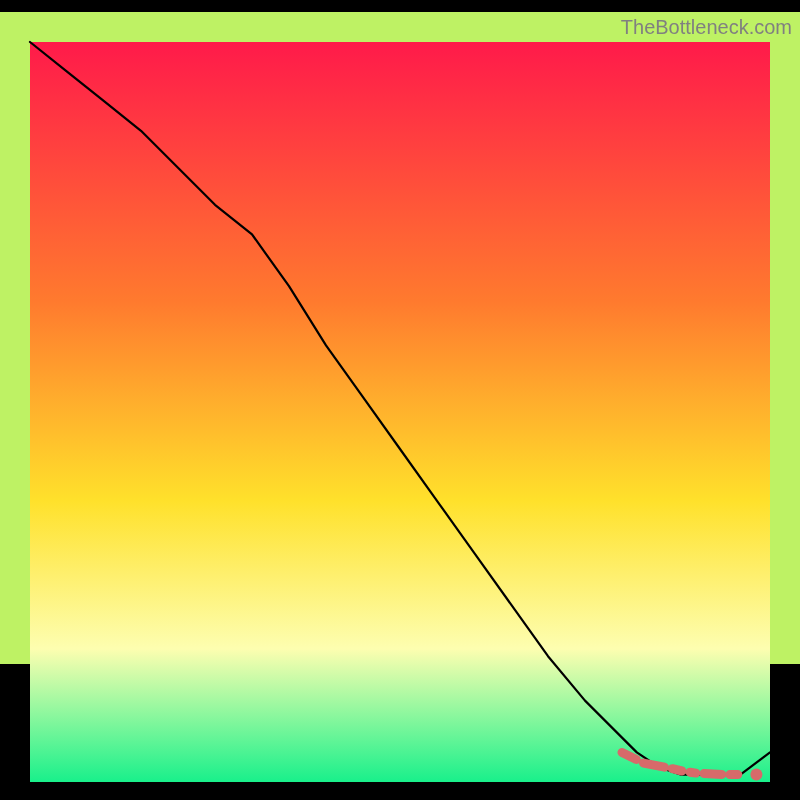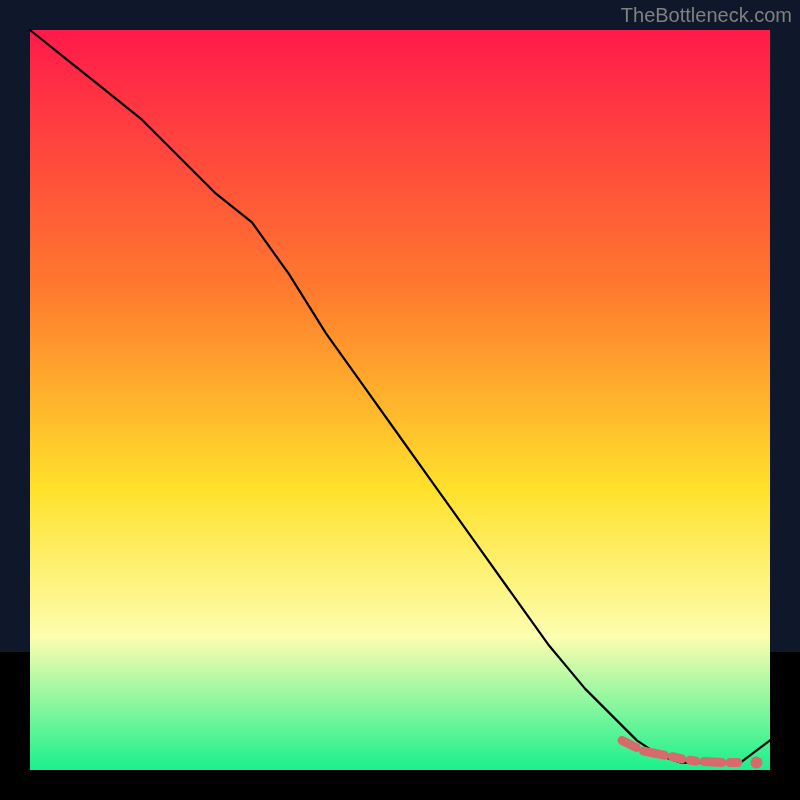--- a/index.html
+++ b/index.html
@@ -7,21 +7,22 @@
     padding: 0;
     width: 800px;
     height: 800px;
     background: #000;
     overflow: hidden;
   }
   .frame {
     position: relative;
     width: 800px;
     height: 652px;
-    background: #0f172a;
+    background: #bef264;
+    margin-top: 12px;
   }
   .watermark {
     position: absolute;
     top: 4px;
     right: 8px;
     font-family: Arial, Helvetica, sans-serif;
     font-size: 20px;
     color: #808080;
     z-index: 10;
     user-select: none;

